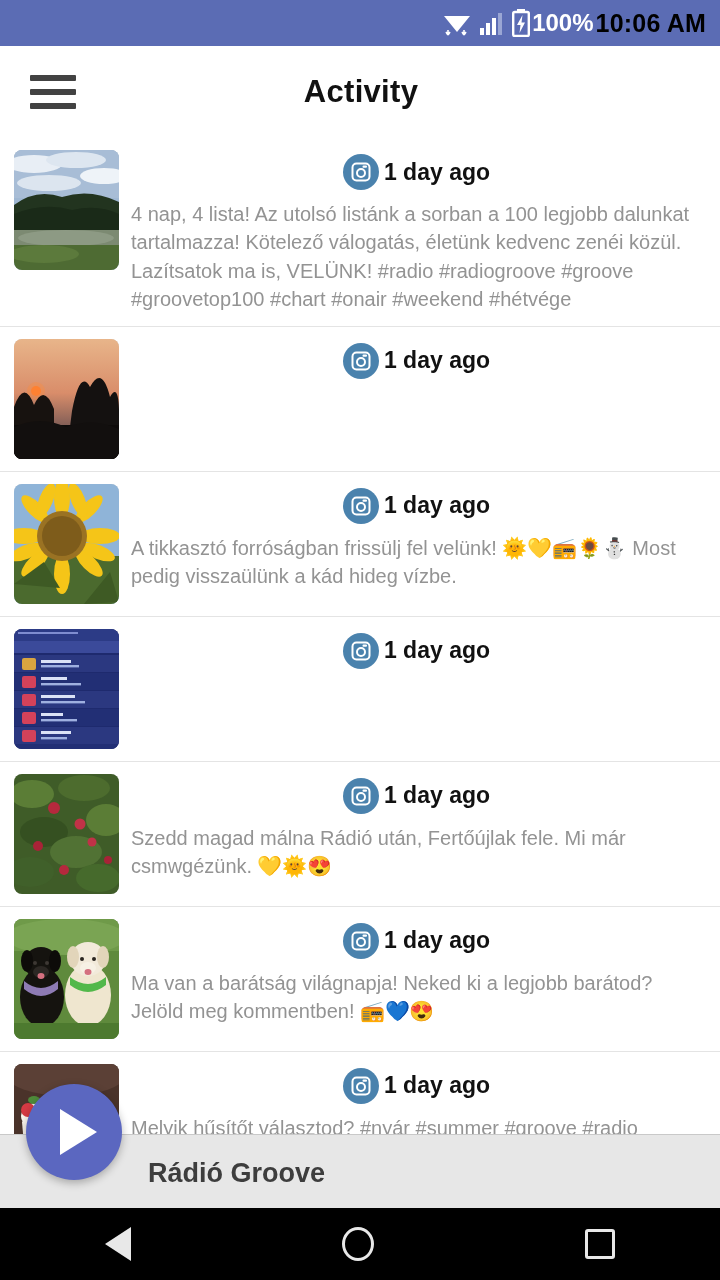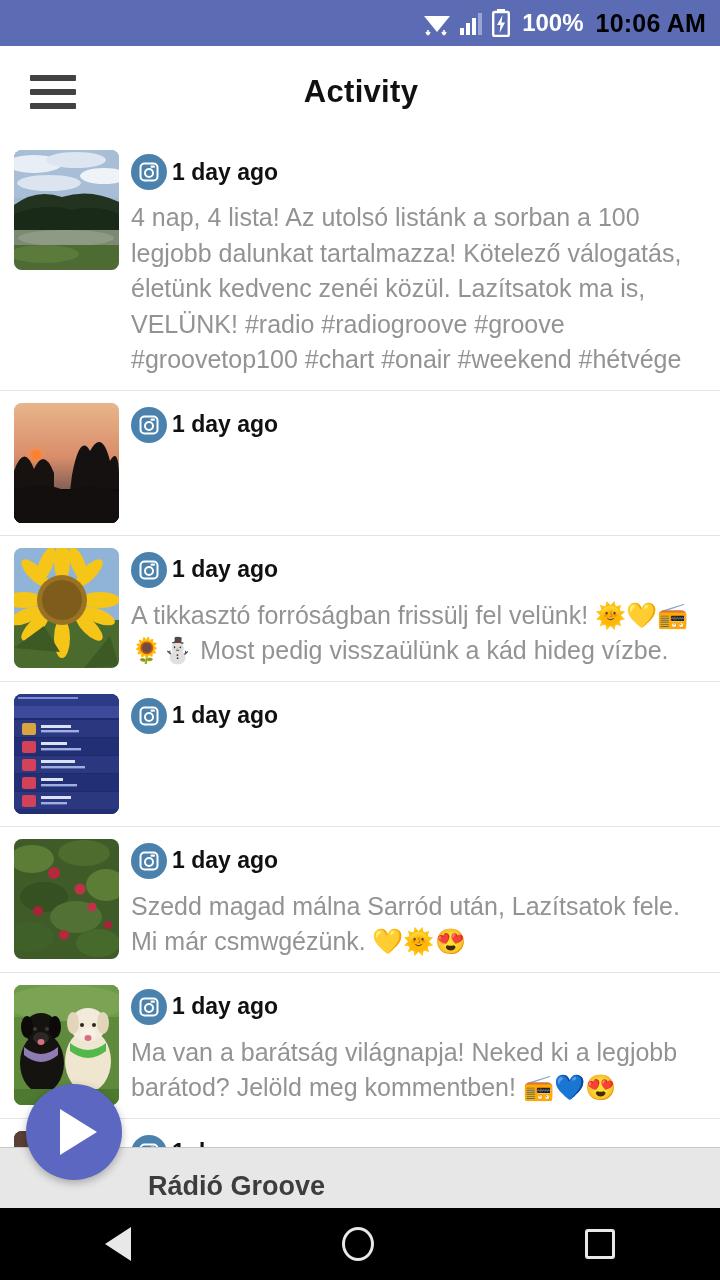--- a/index.html
+++ b/index.html
@@ -12,21 +12,21 @@
   }
 
   
   .statusbar {
     height:46px;
     background:#5b6cb4;
     display:flex;
     align-items:center;
     justify-content:flex-end;
     padding-right:14px;
-    gap:12px;
+    gap:2px;
   }
   .sb-icons { display:flex; align-items:center; gap:7px; }
   .sb-text {
     color:#000000;
     font-size:25px;
     font-weight:bold;
     letter-spacing:.2px;
     line-height:1;
   }
   .sb-pct { font-size:24px; font-weight:bold; color:#ffffff; }
@@ -81,44 +81,45 @@
     overflow:hidden;
     margin-right:12px;
     background:#cfcfcf;
     position:relative;
   }
   .thumb svg { display:block; width:100%; height:100%; }
   .post-body { flex:1; min-width:0; padding-top:4px; }
   .post-head {
     display:flex; align-items:center; gap:5px;
     margin-bottom:10px;
+    justify-content:center;
   }
   .ig-badge {
     width:36px; height:36px; flex:0 0 36px;
     border-radius:50%;
     background:#4a82ad;
     display:flex; align-items:center; justify-content:center;
   }
   .ig-badge svg { width:24px; height:24px; display:block; }
   .post-time {
     font-size:23px; font-weight:bold; color:#111111;
     line-height:1;
   }
   .post-text {
-    font-size:25px;
+    font-size:20px;
     line-height:1.42;
     color:#939393;
     word-wrap:break-word;
   }
 
   
   .player {
     position:absolute;
     left:0; right:0;
-    bottom:55px;
+    bottom:68px;
     height:78px;
     background:#e7e7e7;
     border-top:1px solid #c9c9c9;
     display:flex;
     align-items:center;
   }
   .player-title {
     margin-left:148px;
     font-size:27px;
     font-weight:bold;
@@ -395,21 +396,21 @@
       <div class="post-head">
         <span class="ig-badge">
           <svg viewBox="0 0 24 24">
             <rect x="3.5" y="3.5" width="17" height="17" rx="4" fill="none" stroke="#ffffff" stroke-width="2"></rect>
             <circle cx="12" cy="13" r="4" fill="none" stroke="#ffffff" stroke-width="2"></circle>
             <rect x="13.5" y="5.5" width="4.5" height="2.2" rx="1" fill="#ffffff"></rect>
           </svg>
         </span>
         <span class="post-time">1 day ago</span>
       </div>
-      <div class="post-text">Szedd magad málna Sarród után, Lazítsatok fele. Mi már csmwgézünk. 💛🌞😍</div>
+      <div class="post-text">Szedd magad málna Rádió után, Fertőújlak fele. Mi már csmwgézünk. 💛🌞😍</div>
     </div>
   </div>
 
   <div class="post">
     <div class="thumb">
       <svg viewBox="0 0 105 120" preserveAspectRatio="none">
         <rect width="105" height="120" fill="#5f8a3c"></rect>
         <rect y="0" width="105" height="32" fill="#6f9a49"></rect>
         <ellipse cx="52" cy="18" rx="60" ry="18" fill="#7aa453"></ellipse>
 

